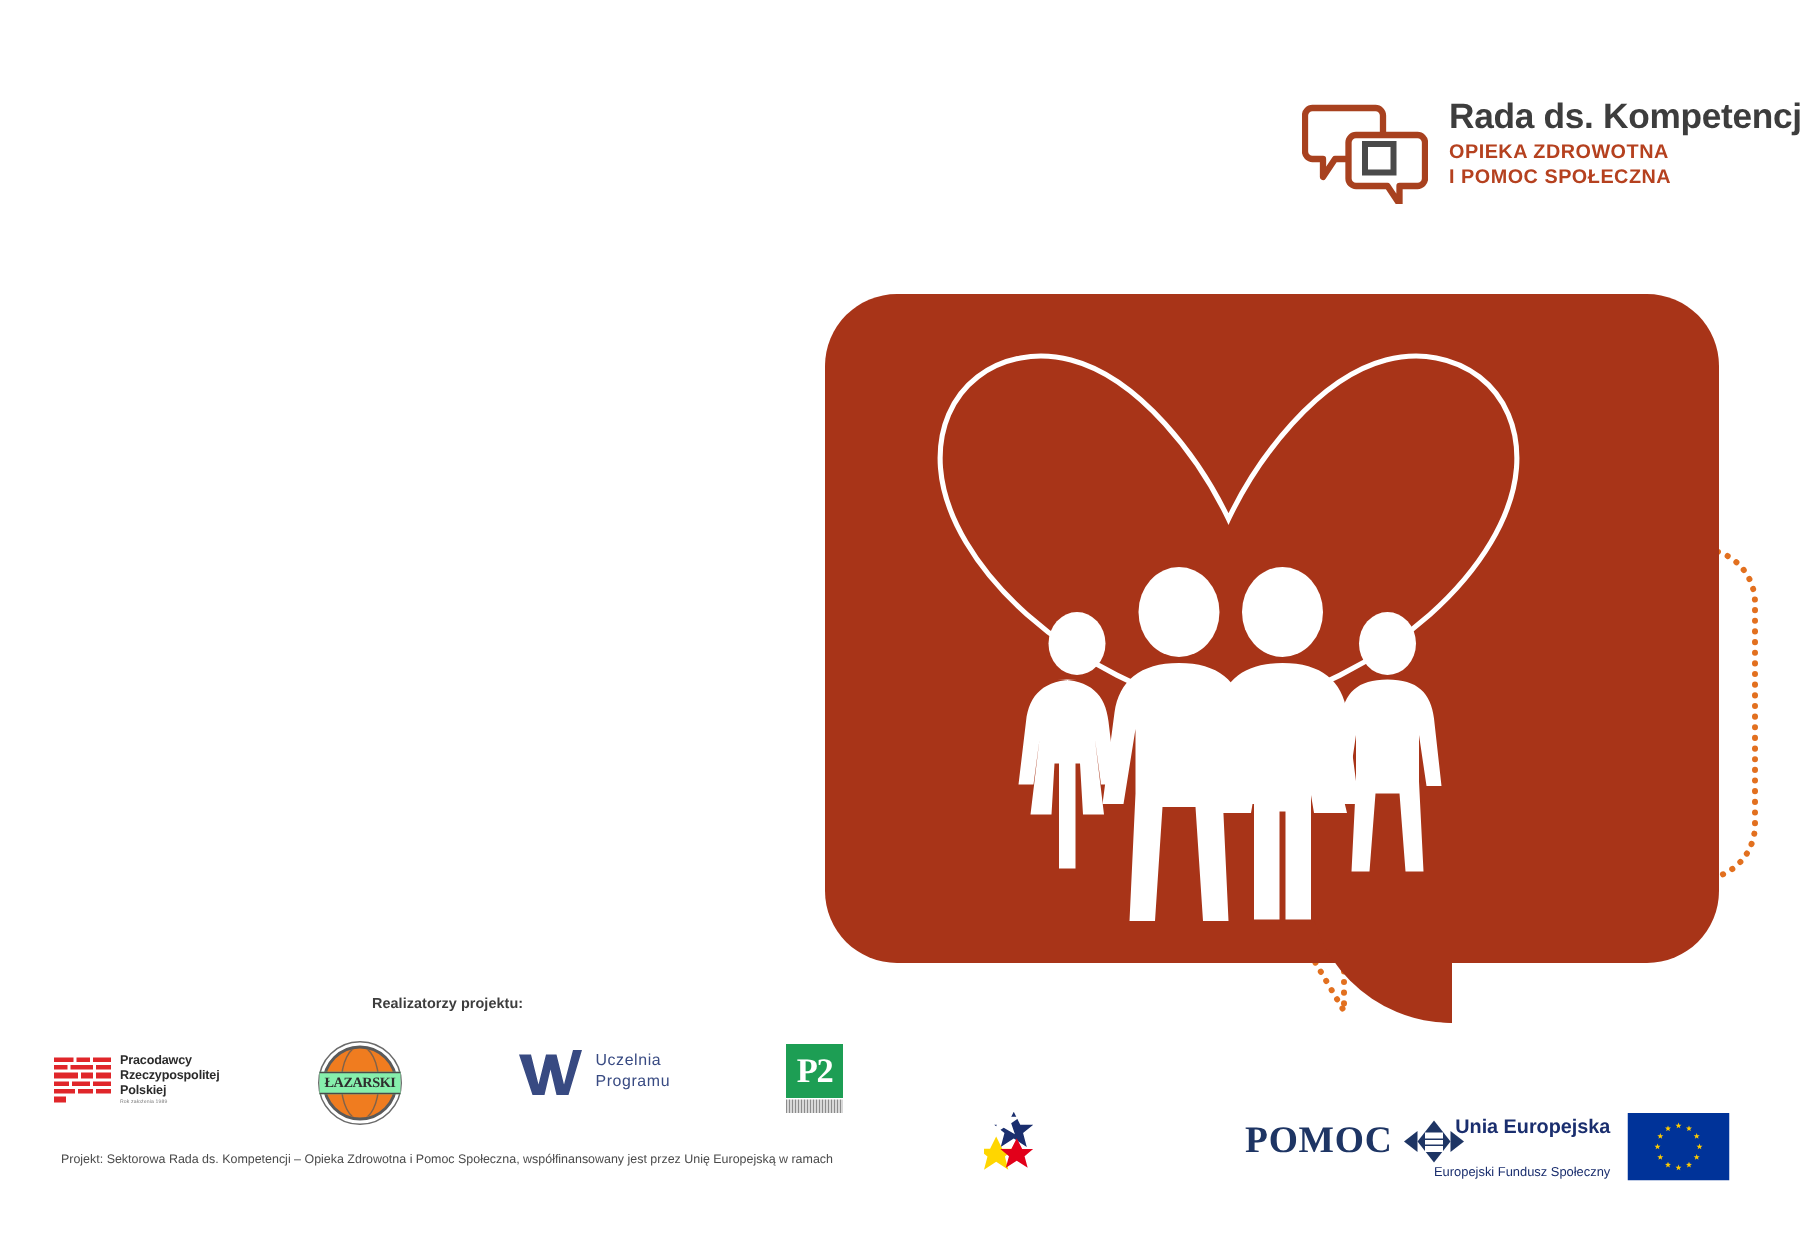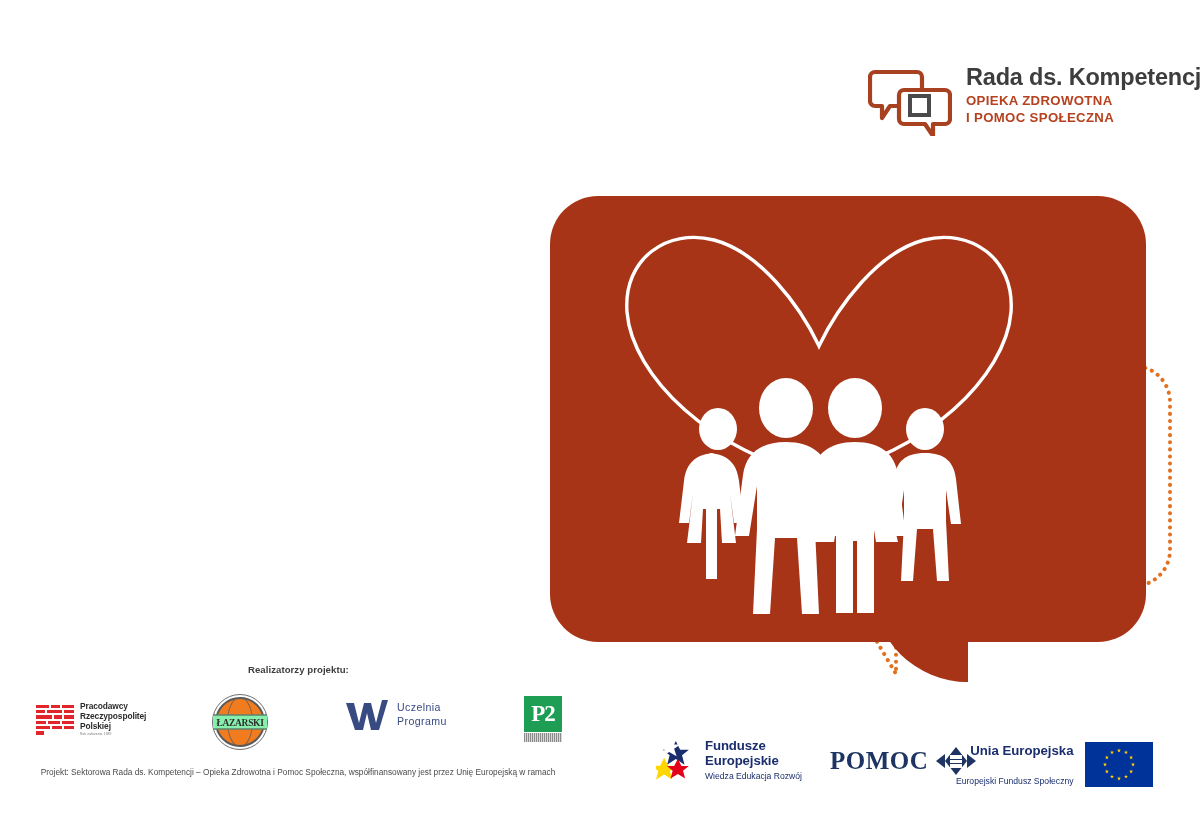--- a/index.html
+++ b/index.html
@@ -420,25 +420,20 @@
 
   <div class="fund-item" id="logo-fe">
     <div class="fe-mark">
       <svg viewBox="0 0 40 44" width="40" height="44" aria-hidden="true">
         <path d="M20 2 L27 16 L41 16 L30 25 L34 40 L20 31 L6 40 L10 25 L-1 16 L13 16 Z" fill="#1a2e6e" transform="translate(0,0) scale(0.62) translate(12,3)"></path>
         <path d="M20 2 L27 16 L41 16 L30 25 L34 40 L20 31 L6 40 L10 25 L-1 16 L13 16 Z" fill="#ffd600" transform="scale(0.58) translate(-6,32)"></path>
         <path d="M20 2 L27 16 L41 16 L30 25 L34 40 L20 31 L6 40 L10 25 L-1 16 L13 16 Z" fill="#e2001a" transform="scale(0.52) translate(22,38)"></path>
         <path d="M18 1 L24 12 L36 12 L26 19 L30 31 L18 24 L7 31 L11 19 L1 12 L13 12 Z" fill="#ffffff" transform="translate(2,-1) scale(0.62)"></path>
       </svg>
     </div>
-    <div class="fe-text">
-      <div class="big">Fundusze</div>
-      <div class="big">Europejskie</div>
-      <div class="small">Wiedza Edukacja Rozwój</div>
-    </div>
   </div>
 
   <div class="fund-item" id="logo-parp">
     <div class="parp-word">POMOC</div>
     <div class="parp-mark">
       <svg viewBox="0 0 40 30" width="40" height="30" aria-hidden="true">
         <path d="M20 1 L31 15 L20 29 L9 15 Z" fill="#1e3564"></path>
         <path d="M0 15 L9 8 L9 22 Z" fill="#1e3564"></path>
         <path d="M40 15 L31 8 L31 22 Z" fill="#1e3564"></path>
         <rect x="14" y="9" width="12" height="4" fill="#ffffff"></rect>

